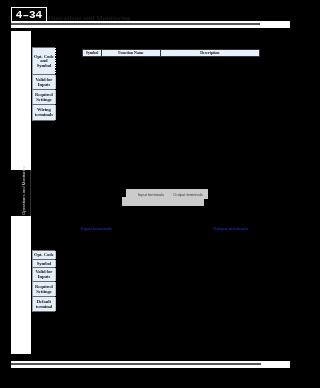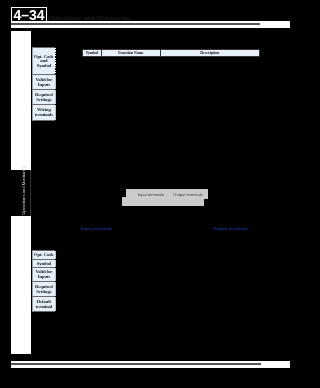--- a/index.html
+++ b/index.html
@@ -5,22 +5,22 @@
 <style>
   html,body{margin:0;padding:0;}
   body{width:300px;height:388px;background:#000;overflow:hidden;
        font-family:"Liberation Serif",serif;}
   .page{position:absolute;inset:0;}
   
   .hdr-box{position:absolute;left:11px;top:6.5px;width:36px;height:16px;
            border-top:1.6px solid #fff;border-left:1.6px solid #fff;border-right:1.6px solid #fff;
            box-sizing:border-box;}
   .hdr-num{position:absolute;left:11px;top:6.5px;width:36px;height:16px;
-           color:#fff;font-weight:bold;font-size:14px;line-height:16px;text-align:center;
-           font-family:Liberation Sans, sans-serif;}
+           color:#fff;font-weight:bold;font-size:11px;line-height:16px;text-align:center;
+           font-family:Liberation Mono, monospace;}
   .hdr-rule{position:absolute;left:11px;top:21px;width:279px;height:7px;background:#fff;}
   .hdr-rule-inner{position:absolute;left:11px;top:23.2px;width:249px;height:1.8px;background:#555;}
   .hdr-title{position:absolute;left:48px;top:14px;color:#1b1b1b;font-size:7px;font-weight:bold;}
   
   .lmargin{position:absolute;left:11px;top:31px;width:20px;height:322.5px;background:#fff;}
   .tab{position:absolute;left:11px;top:169.5px;width:20px;height:46px;background:#000;}
   .tab-line{position:absolute;left:30px;top:169.5px;width:1px;height:46px;background:#333;}
   .tab-txt{position:absolute;left:-13px;top:22.5px;width:46px;height:0;
            transform:rotate(-90deg);color:#d8d8d8;font-size:4.2px;text-align:center;
            font-family:"Liberation Sans",sans-serif;line-height:5px;white-space:nowrap;}

